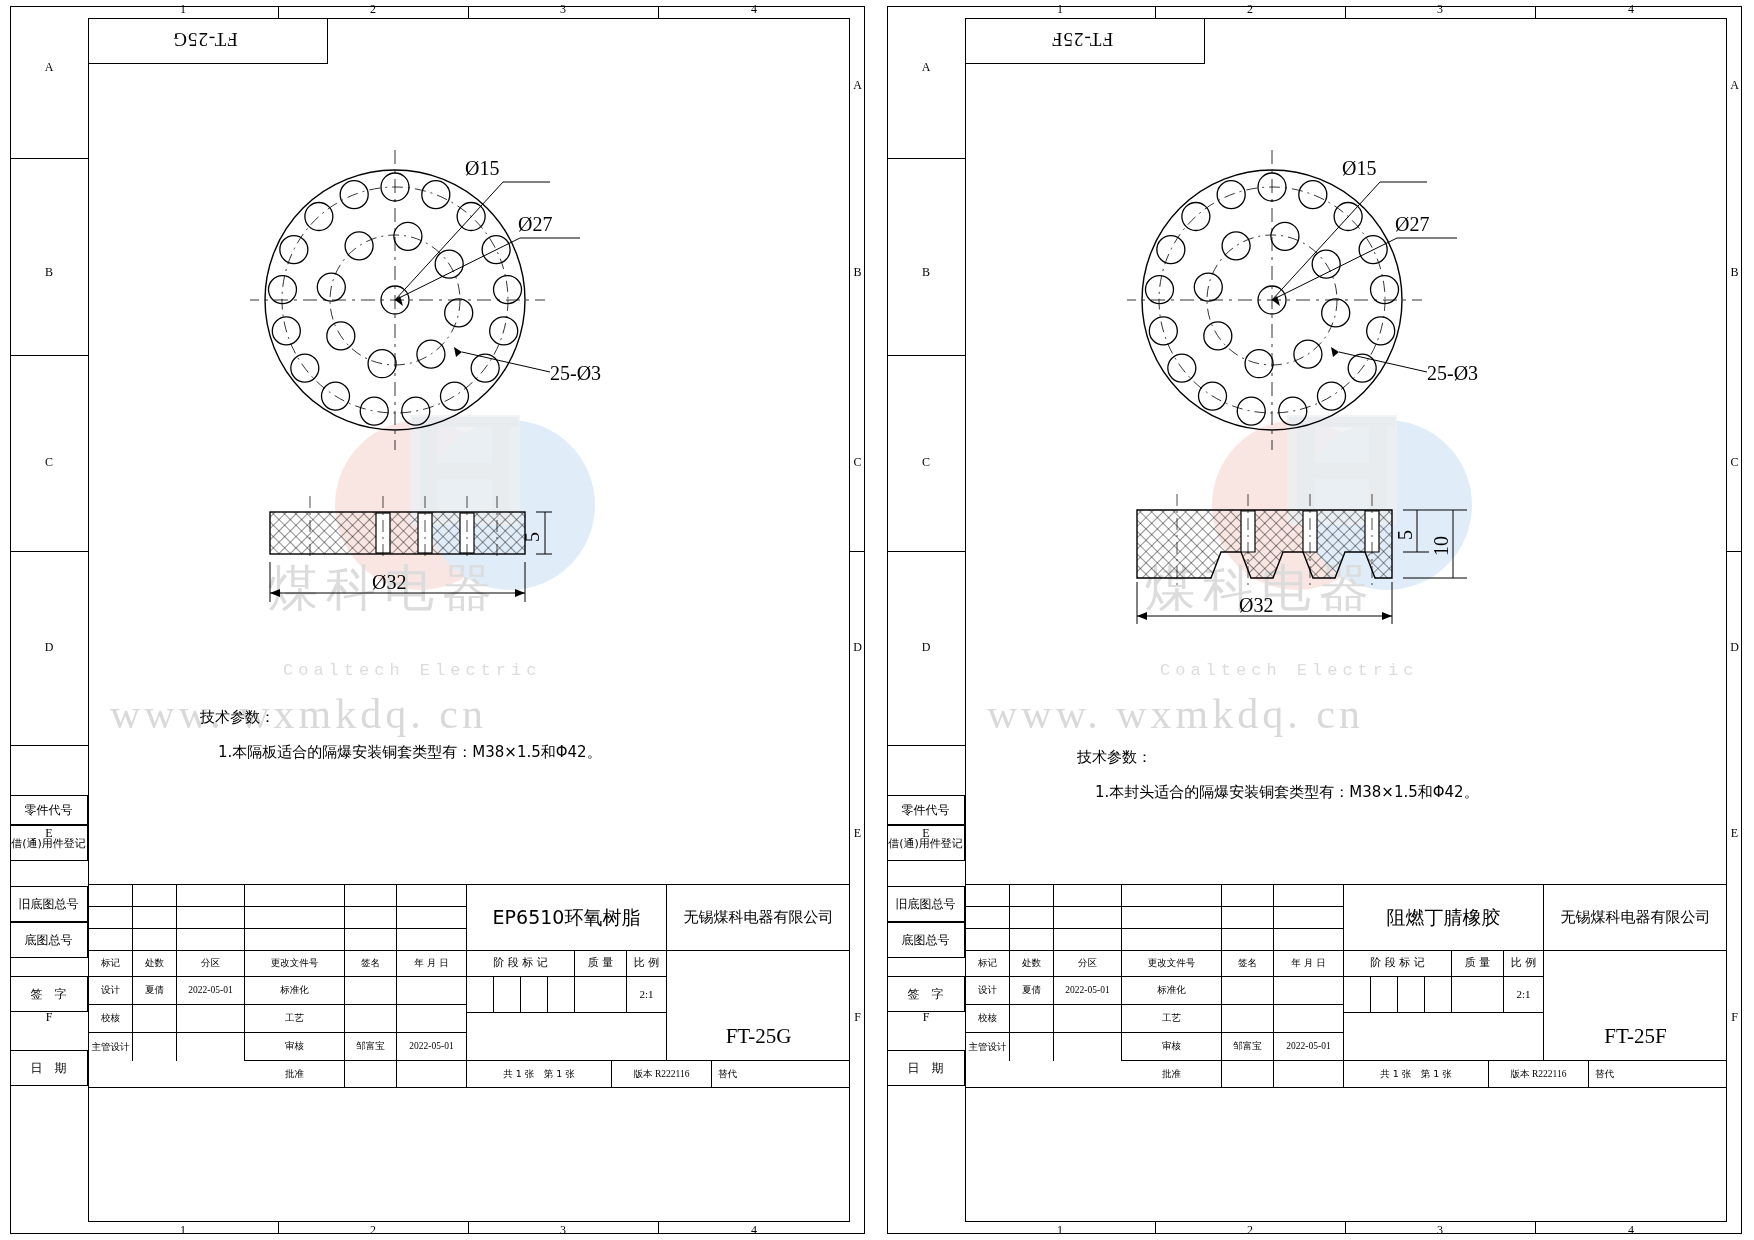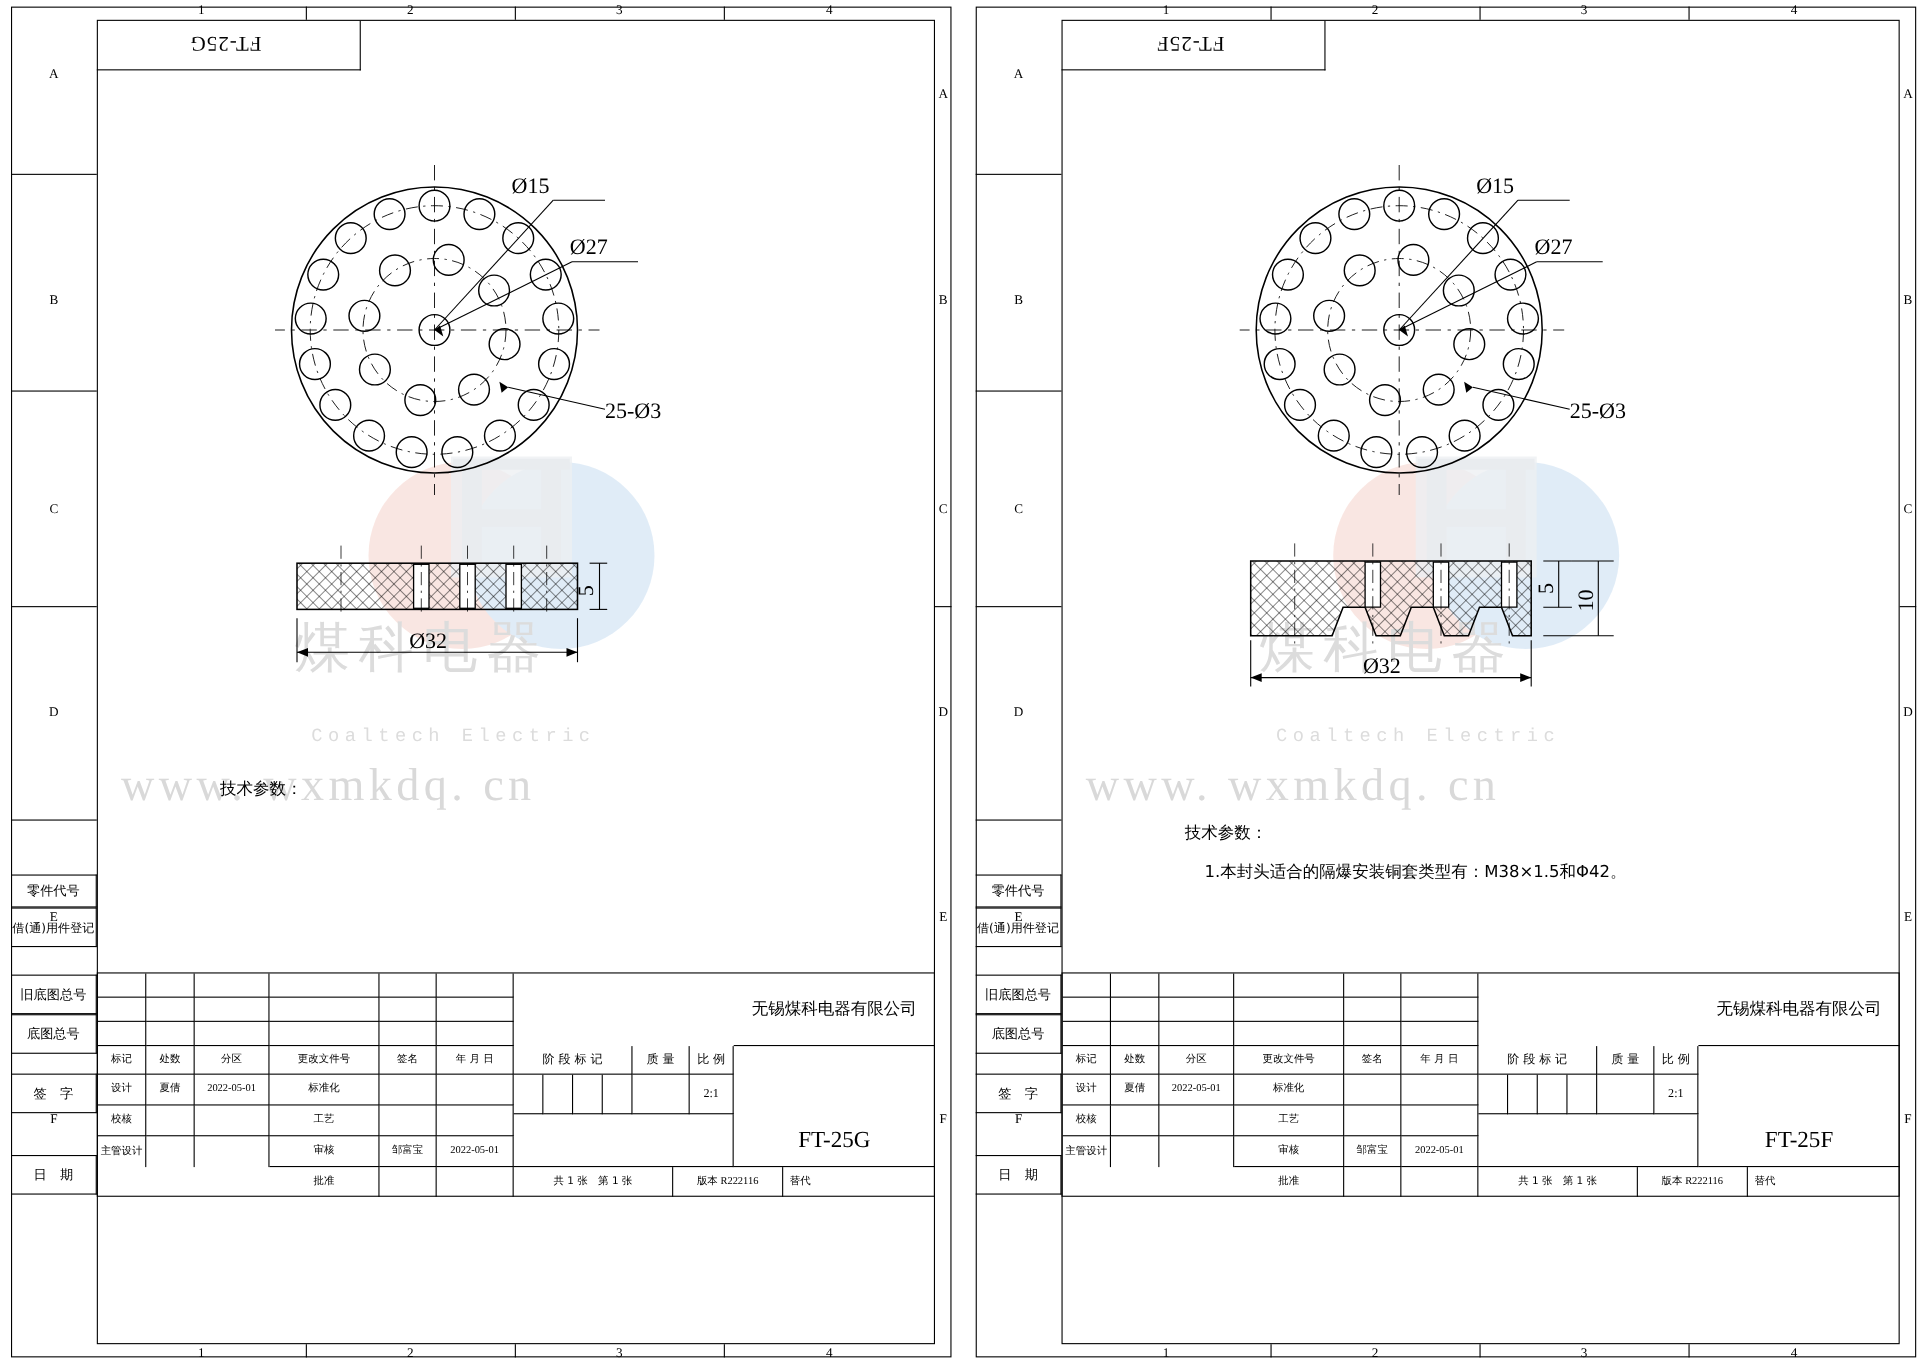--- a/index.html
+++ b/index.html
@@ -200,20 +200,21 @@
         <line x1="20" y1="82" x2="20" y2="122"></line>
         <line x1="275" y1="82" x2="275" y2="122"></line>
         <line x1="20" y1="113" x2="275" y2="113"></line>
       </g>
       <polygon points="20,113 30,109 30,117" fill="#000"></polygon>
       <polygon points="275,113 265,109 265,117" fill="#000"></polygon>
       <text class="dim" x="122" y="109">Ø32</text>
     </svg>
 
     <div class="tech" style="left:200px;top:705px;">技术参数：</div>
+    <div class="tech" style="left:218px;top:740px;">1.本隔板适合的隔爆安装铜套类型有：M38×1.5和Φ42。</div>
 
     <div class="leftcol cn" style="top:795px;width:78px;height:30px;">零件代号</div>
     <div class="leftcol cn" style="top:825px;width:78px;height:36px;font-size:11px;">借(通)用件登记</div>
     <div class="leftcol cn" style="top:886px;width:78px;height:36px;">旧底图总号</div>
     <div class="leftcol cn" style="top:922px;width:78px;height:36px;">底图总号</div>
     <div class="leftcol cn" style="top:976px;width:78px;height:36px;">签　字</div>
     <div class="leftcol cn" style="top:1050px;width:78px;height:36px;">日　期</div>
 
     <div class="tb" style="left:88px;top:884px;width:762px;height:204px;">
 
@@ -266,20 +267,21 @@
       <div class="cell xs" style="left:308px;top:120px;width:70px;height:28px;"></div>
 
       <div class="cell cn xs" style="left:156px;top:148px;width:100px;height:28px;">审核</div>
       <div class="cell cn xs" style="left:256px;top:148px;width:52px;height:28px;">邹富宝</div>
       <div class="cell xs" style="left:308px;top:148px;width:70px;height:28px;">2022-05-01</div>
 
       <div class="cell cn xs" style="left:156px;top:176px;width:100px;height:27px;border-bottom:none;">批准</div>
       <div class="cell cn xs" style="left:256px;top:176px;width:52px;height:27px;border-bottom:none;"></div>
       <div class="cell xs" style="left:308px;top:176px;width:70px;height:27px;border-bottom:none;"></div>
 
+      <div class="cell cn big" style="left:378px;top:0;width:200px;height:66px;">EP6510环氧树脂</div>
       <div class="cell cn" style="left:578px;top:0;width:183px;height:66px;font-size:15px;border-right:none;">无锡煤科电器有限公司</div>
 
       <div class="cell cn sm" style="left:378px;top:66px;width:108px;height:26px;">阶 段 标 记</div>
       <div class="cell cn sm" style="left:486px;top:66px;width:52px;height:26px;">质 量</div>
       <div class="cell cn sm" style="left:538px;top:66px;width:40px;height:26px;">比 例</div>
 
       <div class="cell" style="left:378px;top:92px;width:27px;height:36px;"></div>
       <div class="cell" style="left:405px;top:92px;width:27px;height:36px;"></div>
       <div class="cell" style="left:432px;top:92px;width:27px;height:36px;"></div>
       <div class="cell" style="left:459px;top:92px;width:27px;height:36px;"></div>
@@ -511,20 +513,21 @@
       <div class="cell xs" style="left:308px;top:120px;width:70px;height:28px;"></div>
 
       <div class="cell cn xs" style="left:156px;top:148px;width:100px;height:28px;">审核</div>
       <div class="cell cn xs" style="left:256px;top:148px;width:52px;height:28px;">邹富宝</div>
       <div class="cell xs" style="left:308px;top:148px;width:70px;height:28px;">2022-05-01</div>
 
       <div class="cell cn xs" style="left:156px;top:176px;width:100px;height:27px;border-bottom:none;">批准</div>
       <div class="cell cn xs" style="left:256px;top:176px;width:52px;height:27px;border-bottom:none;"></div>
       <div class="cell xs" style="left:308px;top:176px;width:70px;height:27px;border-bottom:none;"></div>
 
+      <div class="cell cn big" style="left:378px;top:0;width:200px;height:66px;">阻燃丁腈橡胶</div>
       <div class="cell cn" style="left:578px;top:0;width:183px;height:66px;font-size:15px;border-right:none;">无锡煤科电器有限公司</div>
 
       <div class="cell cn sm" style="left:378px;top:66px;width:108px;height:26px;">阶 段 标 记</div>
       <div class="cell cn sm" style="left:486px;top:66px;width:52px;height:26px;">质 量</div>
       <div class="cell cn sm" style="left:538px;top:66px;width:40px;height:26px;">比 例</div>
 
       <div class="cell" style="left:378px;top:92px;width:27px;height:36px;"></div>
       <div class="cell" style="left:405px;top:92px;width:27px;height:36px;"></div>
       <div class="cell" style="left:432px;top:92px;width:27px;height:36px;"></div>
       <div class="cell" style="left:459px;top:92px;width:27px;height:36px;"></div>

